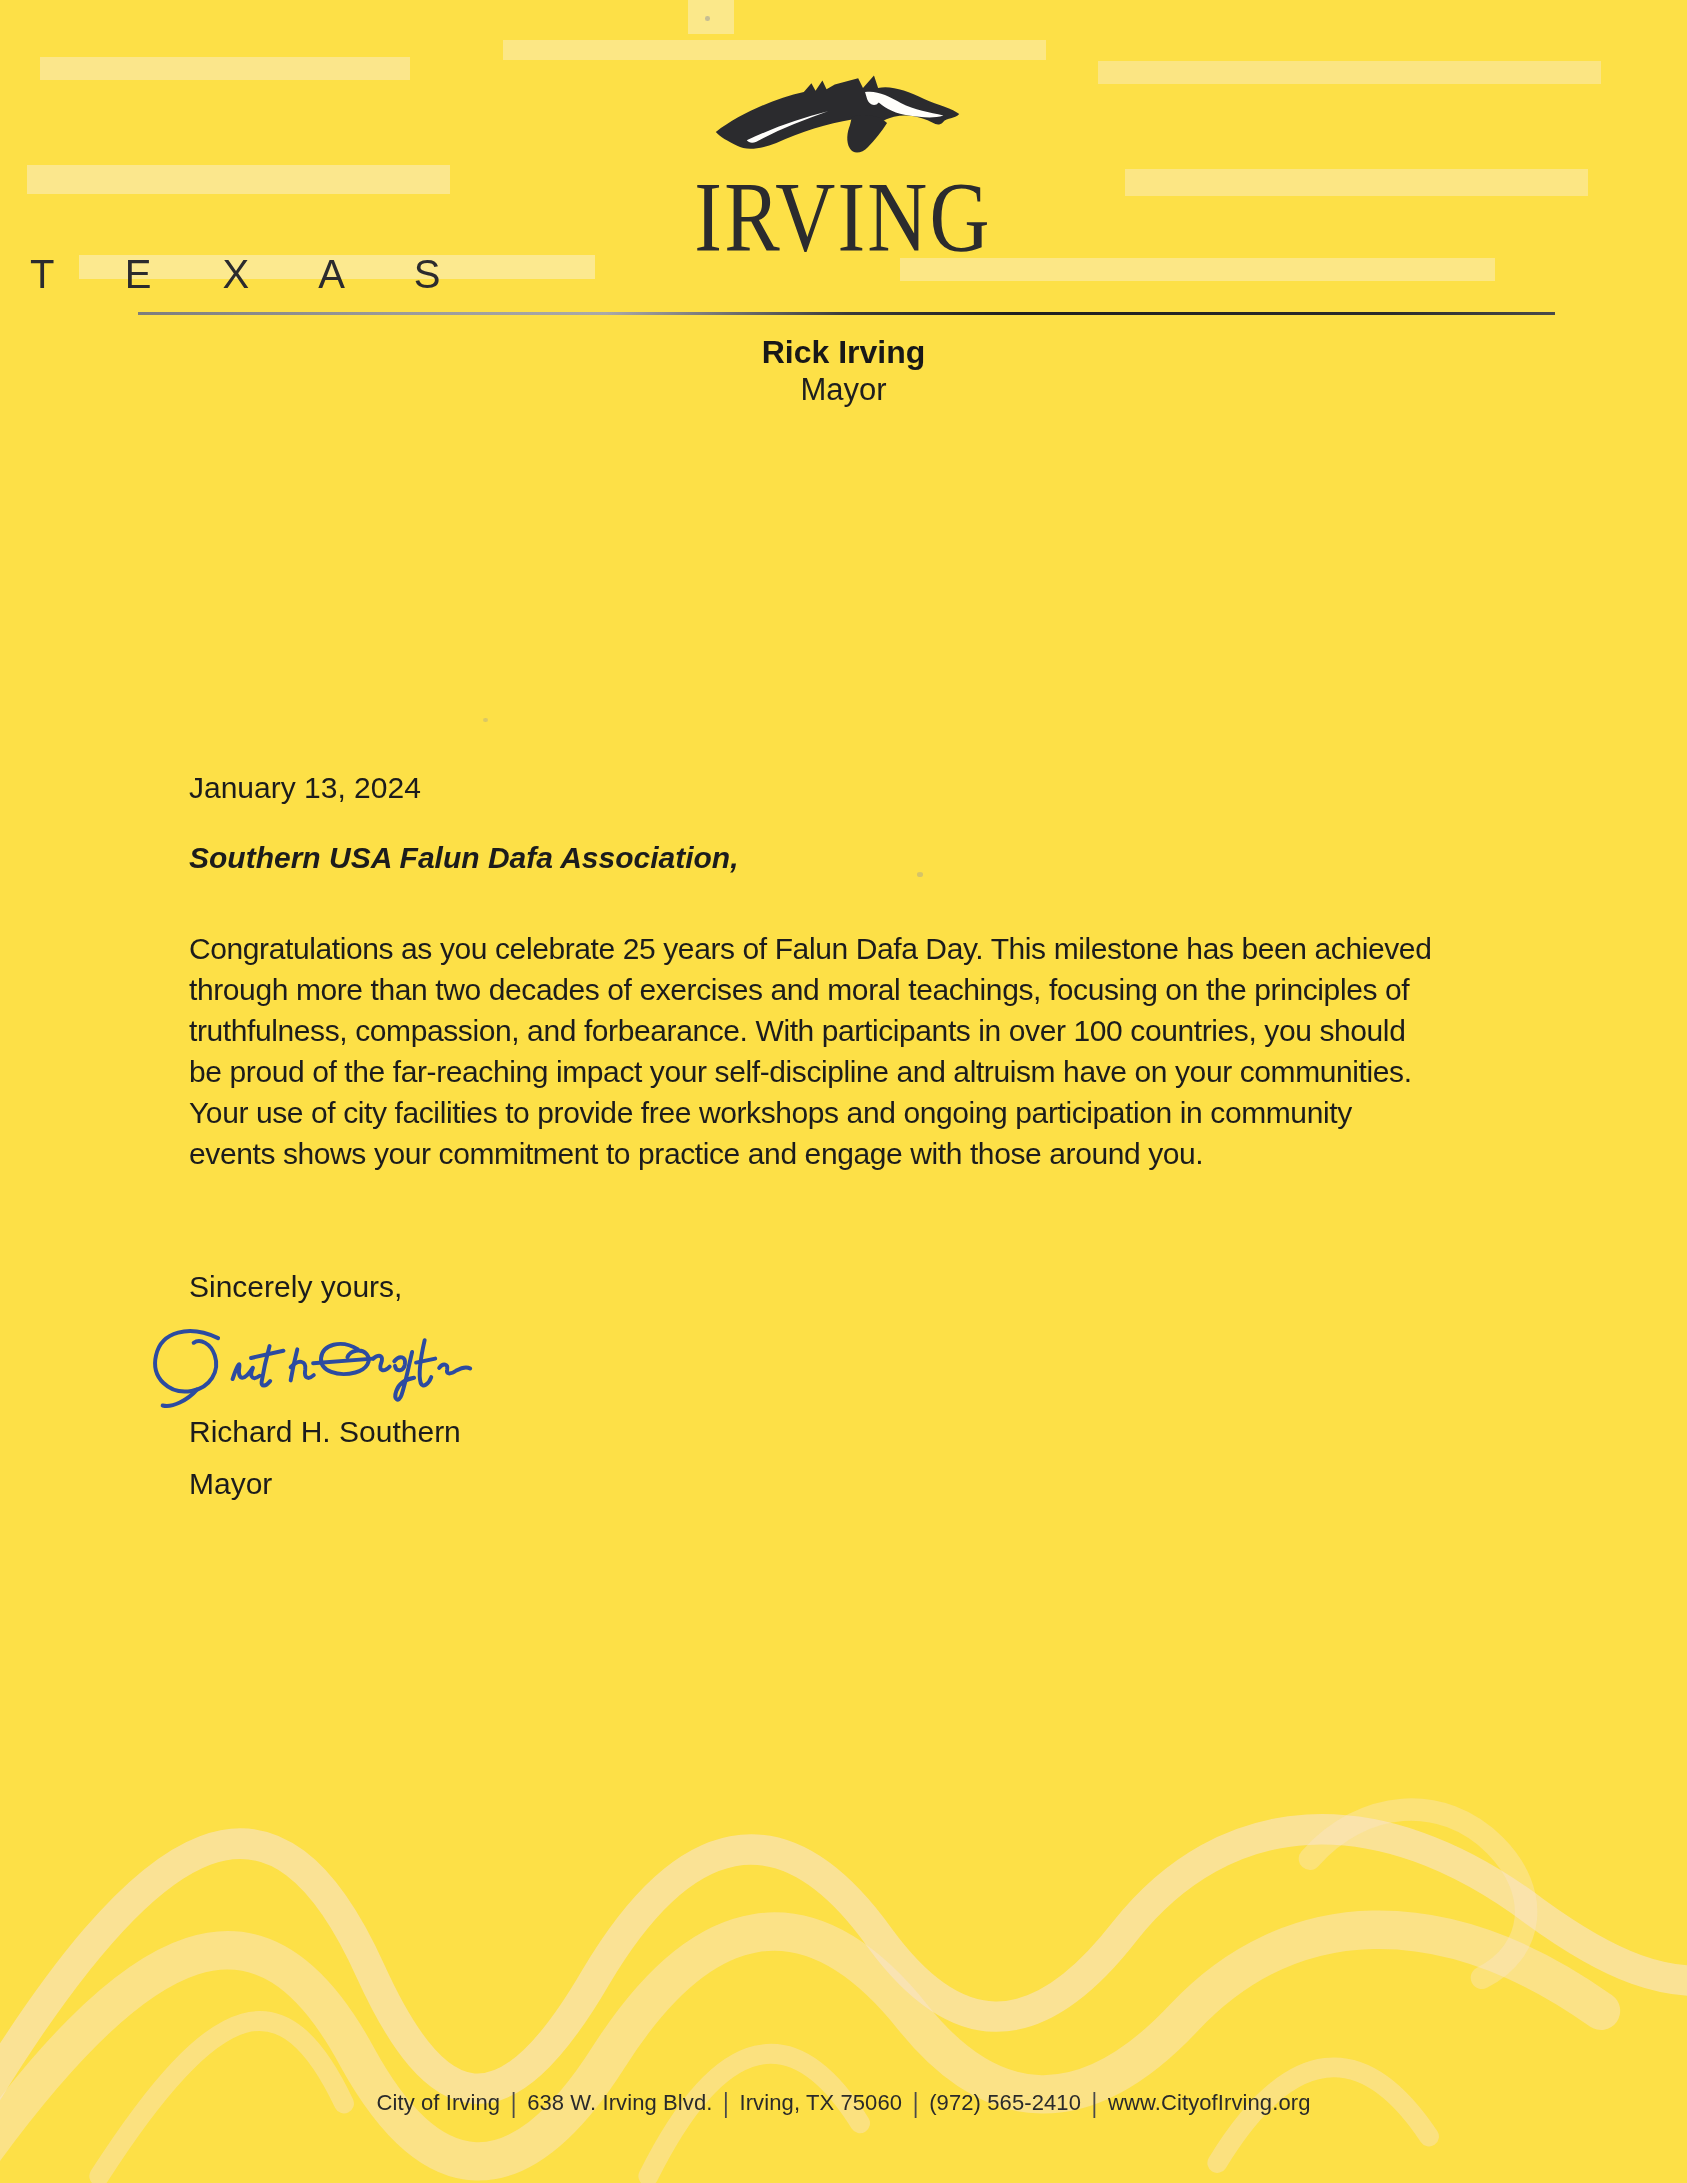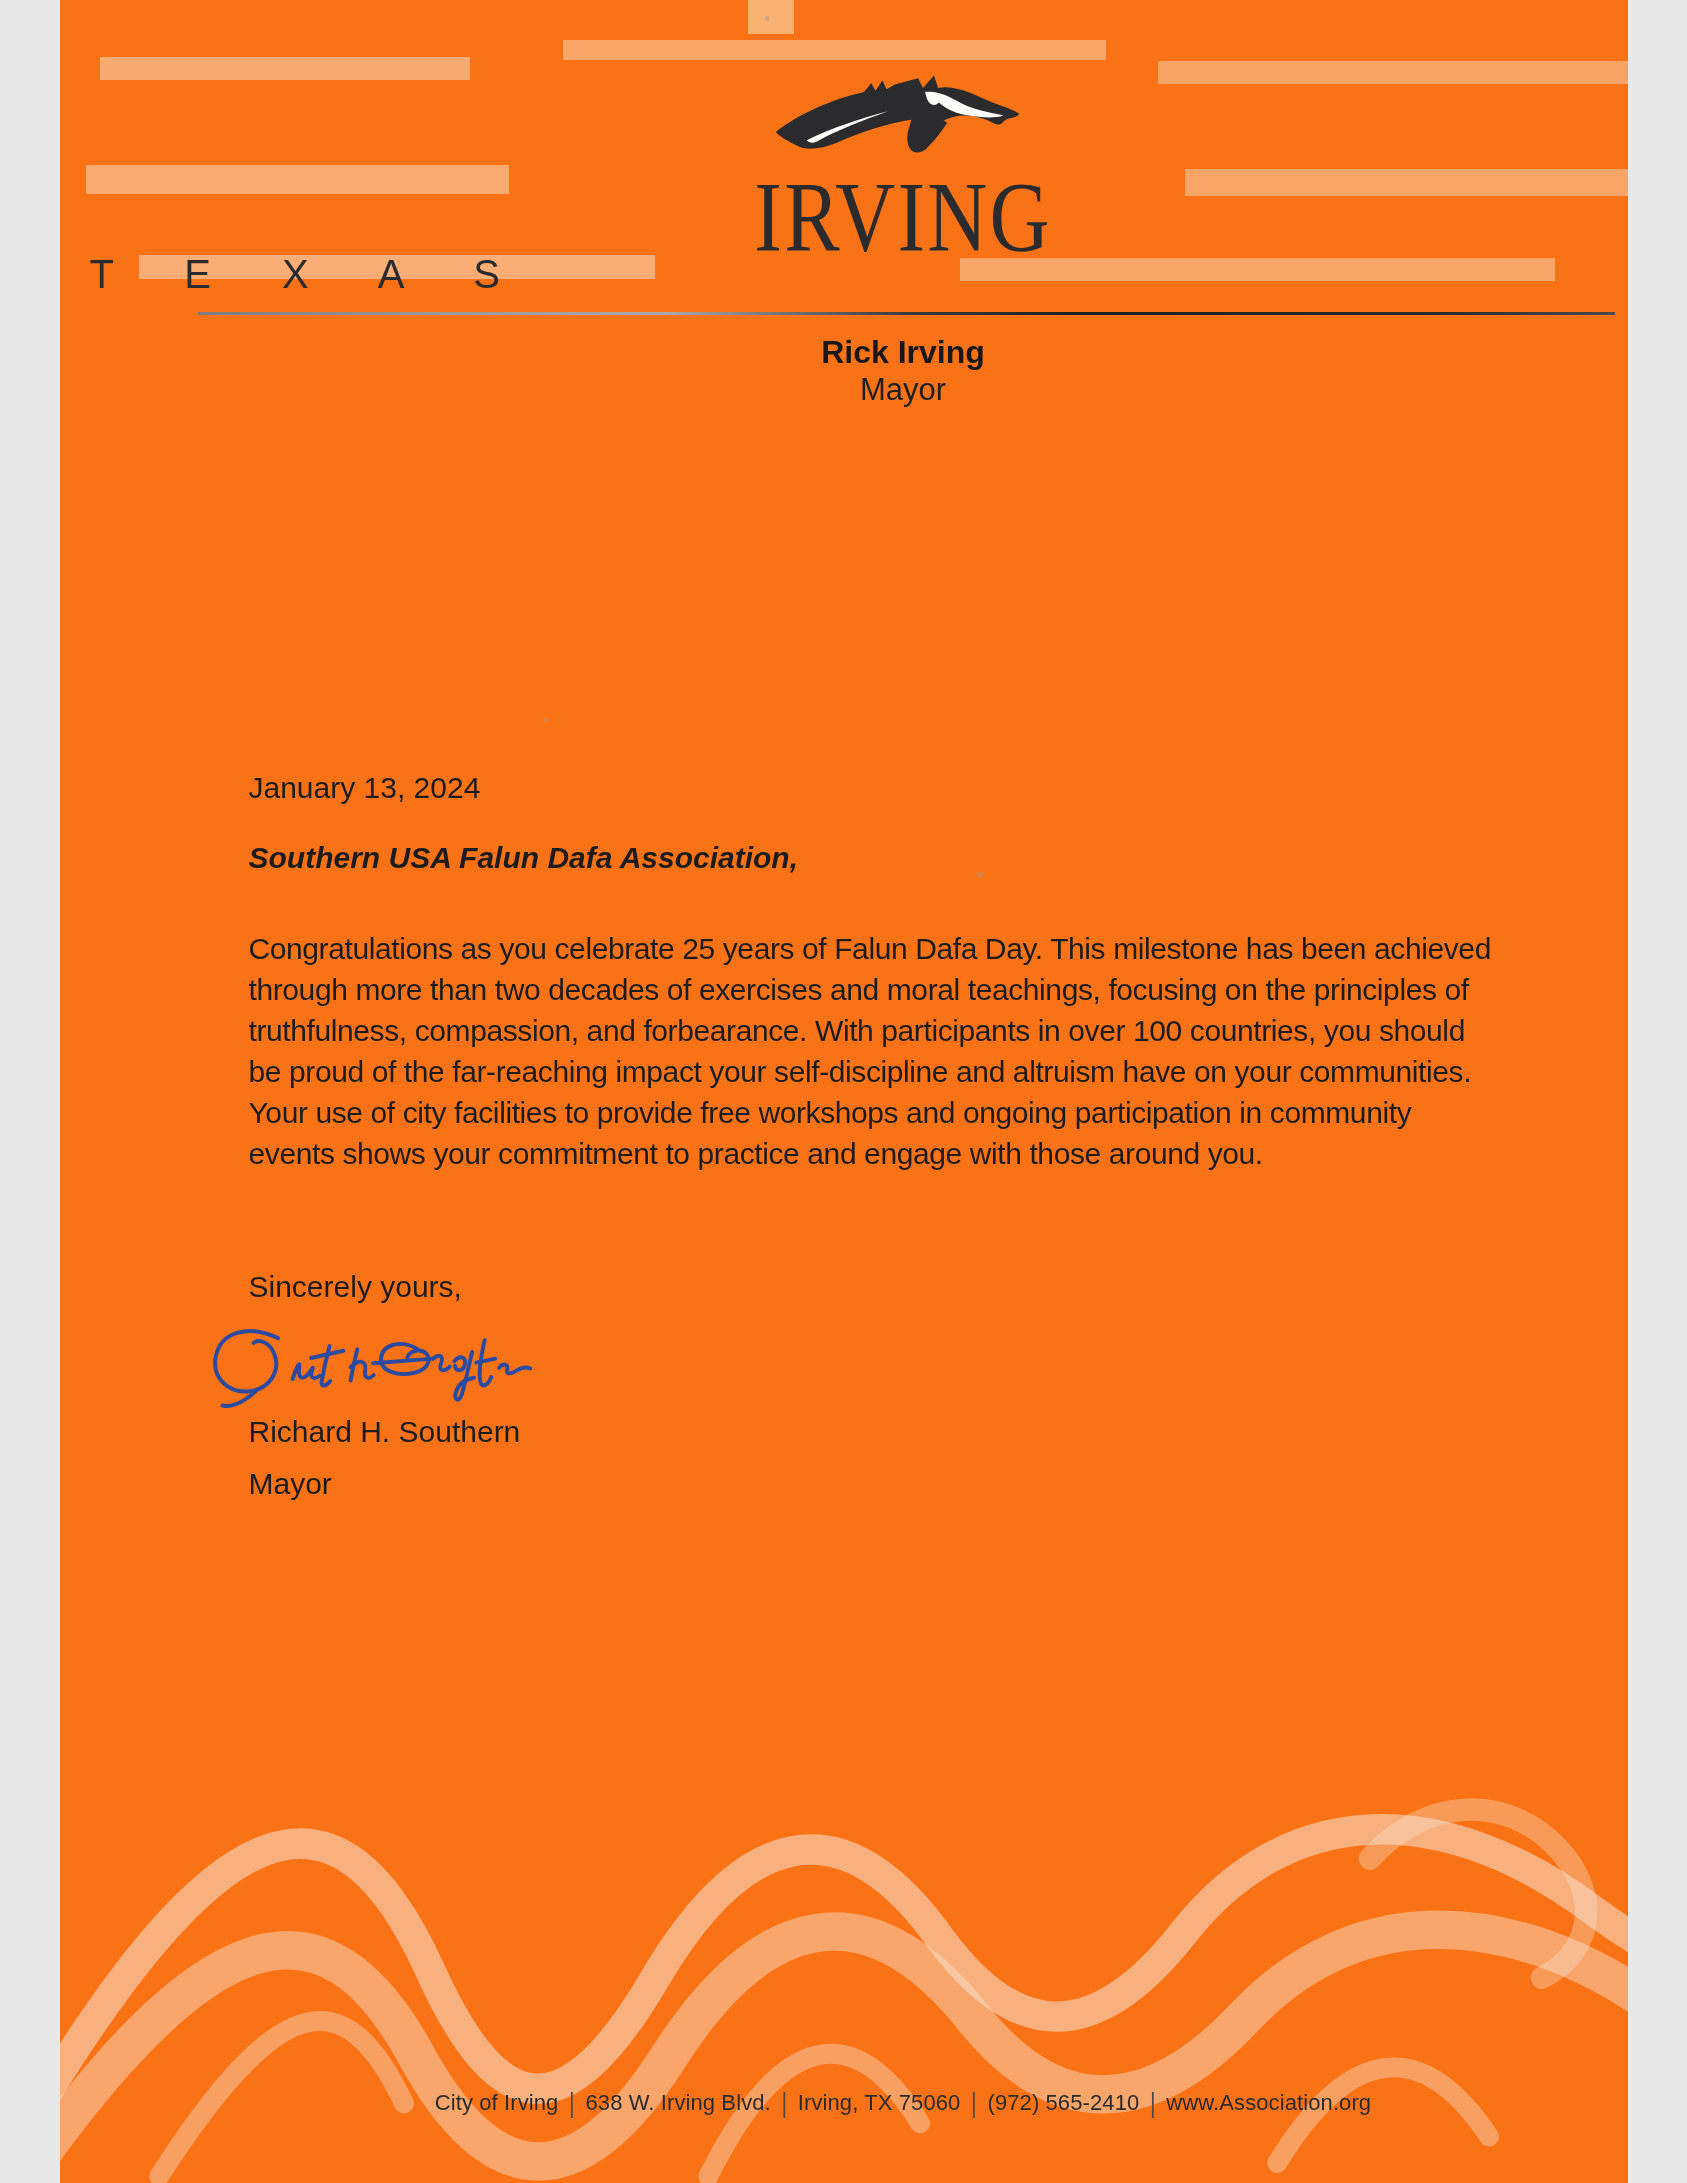--- a/index.html
+++ b/index.html
@@ -1,20 +1,20 @@
 <!DOCTYPE html>
 <html style="font-size:10.6px"><head>
 <meta charset="utf-8">
 <style>
   html,body{margin:0;padding:0;background:#e8e8e8;}
   .page{
     position:relative;
-    width:1568px;height:2183px;
+    width:1687px;height:2183px;
     margin:0 auto;
-    background:#f97316;
+    background:#fde047;
     overflow:hidden;
     font-family:"Liberation Sans", sans-serif;
     color:#1c1c1c;
   }
   
   .noise{position:absolute;pointer-events:none;}
   .speck{position:absolute;background:#9a9a9a;border-radius:50%;pointer-events:none;}
   .wm{position:absolute;left:0;bottom:0;pointer-events:none;}
   
   .logo-horse{position:absolute;left:711px;top:74px;width:251px;height:94px;}
@@ -161,16 +161,16 @@
       <path d="M412 47 C 406 72 402 94 396 112 C 392 124 383 120 388 106 C 392 94 404 88 415 86"></path>
       <path d="M431 29 C 425 55 421 80 425 94 C 428 102 437 96 441 85"></path>
       <path d="M418 63 L 447 57"></path>
       <path d="M453 71 C 459 63 467 65 465 74 C 463 80 469 82 479 75 C 488 70 495 69 500 72"></path>
     </g>
   </svg>
 
   <div class="sig-name">Richard H. Southern</div>
   <div class="sig-title">Mayor</div>
 
-  <div class="footer"><span class="f-item">City of Irving</span><span class="f-sep">|</span><span class="f-item">638 W. Irving Blvd.</span><span class="f-sep">|</span><span class="f-item">Irving, TX 75060</span><span class="f-sep">|</span><span class="f-item">(972) 565-2410</span><span class="f-sep">|</span><span class="f-item">www.Association.org</span></div>
+  <div class="footer"><span class="f-item">City of Irving</span><span class="f-sep">|</span><span class="f-item">638 W. Irving Blvd.</span><span class="f-sep">|</span><span class="f-item">Irving, TX 75060</span><span class="f-sep">|</span><span class="f-item">(972) 565-2410</span><span class="f-sep">|</span><span class="f-item">www.CityofIrving.org</span></div>
 
 </div>
 
 
 </body></html>

